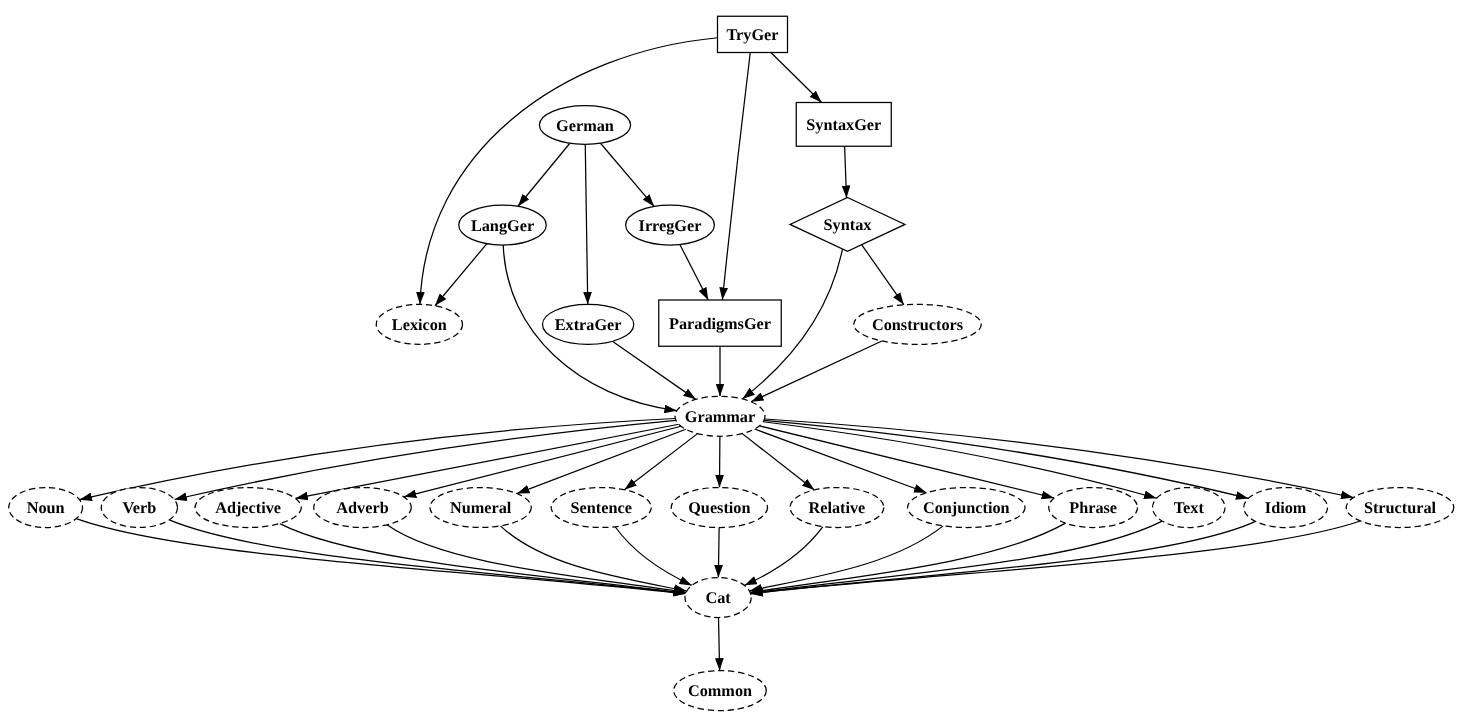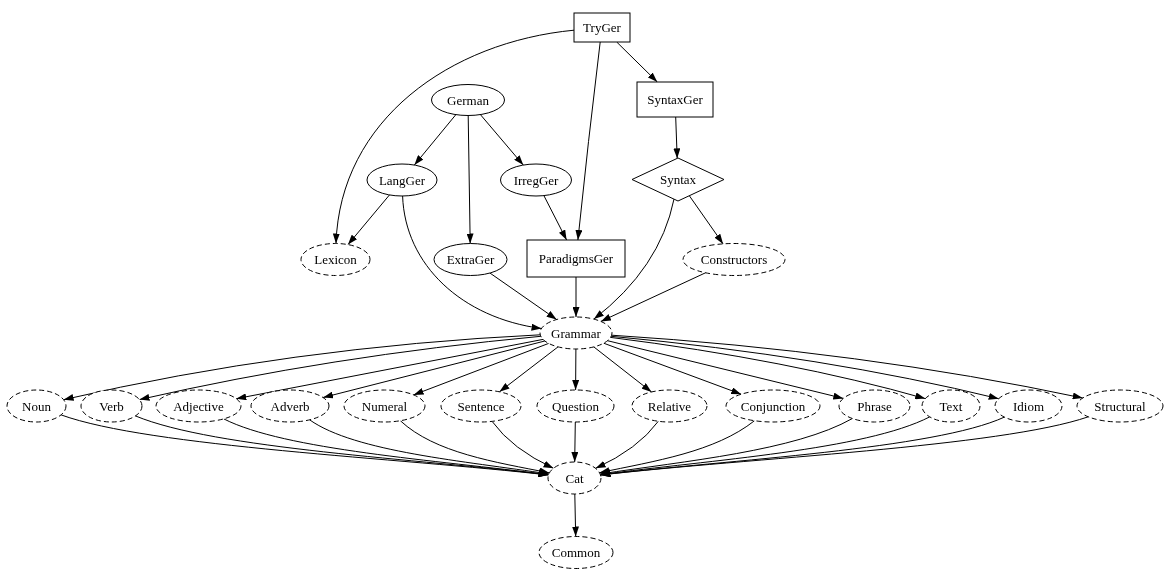--- a/index.html
+++ b/index.html
@@ -1,16 +1,16 @@
 <!DOCTYPE html>
 <html><head>
 <meta charset="utf-8">
 <style>
   html,body{margin:0;padding:0;background:#ffffff;}
-  .stage{position:relative;width:1167px;height:578px;background:#ffffff;overflow:hidden;}
+  .stage{position:relative;width:1167px;height:578px;background:#ffffff;overflow:hidden;font-weight:bold;}
   svg{display:block;}
   .nlabel{font-family:"Liberation Serif","DejaVu Serif",serif;fill:#000000;}
 </style>
 </head>
 <body>
 
 <div class="stage">
   <svg id="graph-svg" width="1167" height="578" viewBox="0 0 1167 578">
       <defs>
         <marker id="arrow" viewBox="0 0 10 7" refX="10" refY="3.5" markerWidth="10" markerHeight="7" orient="auto" markerUnits="userSpaceOnUse">

